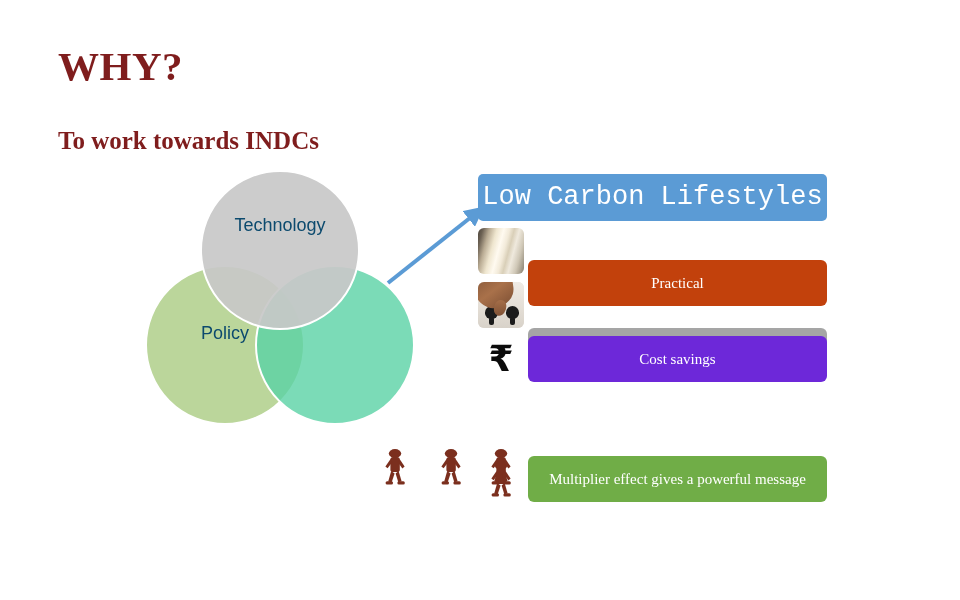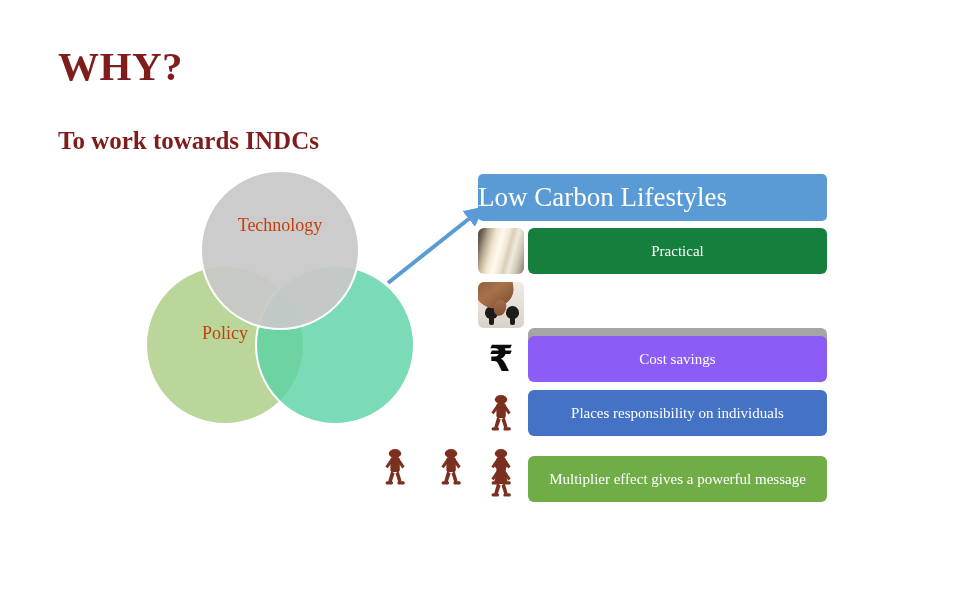--- a/index.html
+++ b/index.html
@@ -66,22 +66,22 @@
   #venn-action {
     left: 115px; top: 100px;
     width: 160px; height: 160px;
     background: rgba(90,210,165,0.80);
     border: 2px solid #ffffff;
   }
   .venn-label {
     position: absolute;
     text-align: center;
     font-size: 18px;
-    color: #c2410c;
-    font-family: Liberation Serif, serif;
+    color: #0c4a6e;
+    font-family: Liberation Sans, sans-serif;
     white-space: nowrap;
     z-index: 6;
   }
   #venn-label-technology { left: 60px;  top: 50px;  width: 160px; }
   #venn-label-policy     { left: 5px;   top: 158px; width: 160px; }
   #venn-label-action     { left: 115px; top: 165px; width: 160px; }
 
   
   #connector-arrow {
     position: absolute;
@@ -104,21 +104,22 @@
     position: absolute;
     left: 2px;
     top: 0;
     width: 349px;
     height: 47px;
     background: #5B9BD5;
     border-radius: 5px;
     color: #ffffff;
     font-size: 27px;
     line-height: 47px;
-    font-family: Liberation Serif, serif;
+    text-align: center;
+    font-family: Liberation Mono, monospace;
     white-space: nowrap;
   }
 
   .lcl-row {
     position: absolute;
     left: 0;
     width: 352px;
     height: 46px;
   }
   .lcl-icon {
@@ -251,56 +252,39 @@
   </defs>
   <line x1="8" y1="88" x2="100" y2="15" stroke="#5B9BD5" stroke-width="4" marker-end="url(#arrowhead)"></line>
 </svg>
 
 <div id="lcl-panel">
 
   <div id="lcl-header">Low Carbon Lifestyles</div>
 
   <div class="lcl-row" style="top:54px;">
     <div class="lcl-icon thumb-bulb"></div>
-    <div class="lcl-bar" style="background:#15803d; font-size:15px;">Practical</div>
+    <div class="lcl-bar" style="background:#c2410c; font-size:15px;margin-top:32px;">Practical</div>
   </div>
 
   <div class="lcl-row" style="top:108px;">
     <div class="lcl-icon thumb-switch">
       <span class="tsk-wall"></span>
       <span class="tsk-plug l"></span>
       <span class="tsk-plug r"></span>
       <span class="tsk-hand"></span>
       <span class="tsk-finger"></span>
     </div>
     <div class="lcl-bar" style="background:#A5A5A5; font-size:15px;">Micro – level emission reductions</div>
   </div>
 
   <div class="lcl-row" style="top:162px;">
     <div class="lcl-icon icon-rupee">₹</div>
-    <div class="lcl-bar" style="background:#8b5cf6; font-size:15px;">Cost savings</div>
-  </div>
-
-  <div class="lcl-row" style="top:216px;">
-    <div class="lcl-icon icon-walker">
-      <svg width="46" height="46" viewBox="0 0 46 46">
-        <g fill="#7B2F1E">
-          <ellipse cx="23" cy="9.5" rx="6.2" ry="4.4"></ellipse>
-          <rect x="18.4" y="13" width="9.4" height="15" rx="2.6"></rect>
-          <path d="M18.6 15 L13.4 22.5 L15.6 24.3 L20.4 18 Z"></path>
-          <path d="M27.6 15 L32.6 22.6 L30.4 24.4 L25.6 18 Z"></path>
-          <path d="M19.2 27 L16.2 37.5 L19.6 38.4 L22.6 29.4 Z"></path>
-          <path d="M26.6 27 L29.6 37.2 L26.3 38.3 L23.6 29.4 Z"></path>
-          <rect x="13.6" y="37.2" width="7.4" height="3.3" rx="1.5"></rect>
-          <rect x="25.4" y="37.2" width="7.4" height="3.3" rx="1.5"></rect>
-        </g>
-      </svg>
-    </div>
-    <div class="lcl-bar" style="background:#4472C4; font-size:15px;">Places responsibility on individuals</div>
-  </div>
+    <div class="lcl-bar" style="background:#6d28d9; font-size:15px;">Cost savings</div>
+  </div>
+
 
   <div class="lcl-row" style="top:270px;margin-top:12px;">
     <div class="lcl-icon icon-walker">
       <svg width="46" height="46" viewBox="0 0 46 46">
         <g fill="#7B2F1E">
           <ellipse cx="23" cy="9.5" rx="6.2" ry="4.4"></ellipse>
           <rect x="18.4" y="13" width="9.4" height="15" rx="2.6"></rect>
           <path d="M18.6 15 L13.4 22.5 L15.6 24.3 L20.4 18 Z"></path>
           <path d="M27.6 15 L32.6 22.6 L30.4 24.4 L25.6 18 Z"></path>
           <path d="M19.2 27 L16.2 37.5 L19.6 38.4 L22.6 29.4 Z"></path>

